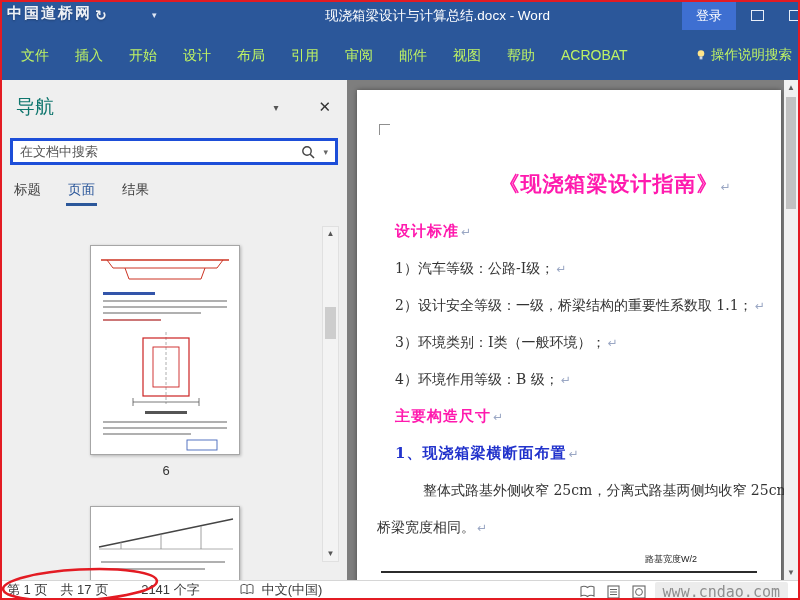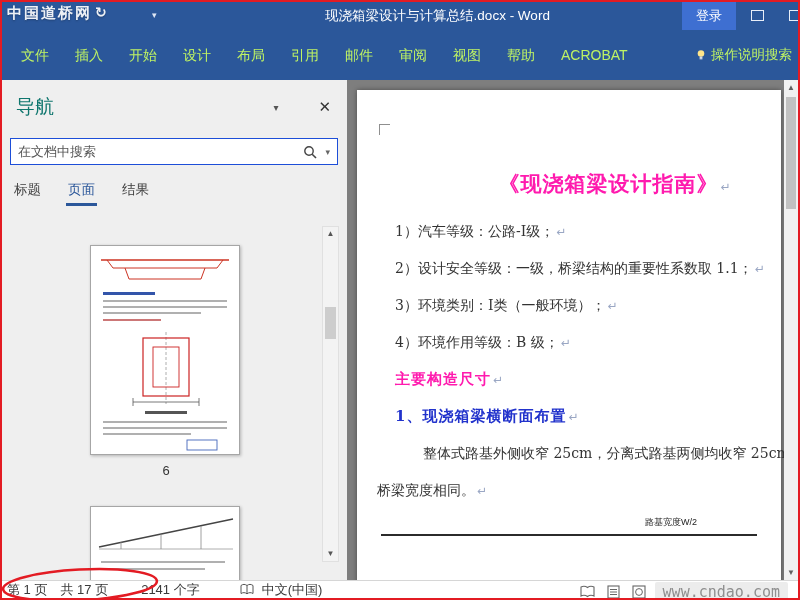--- a/index.html
+++ b/index.html
@@ -2,21 +2,21 @@
 <html><head>
 <meta charset="utf-8">
 <style>
   * { margin:0; padding:0; box-sizing:border-box; }
   html,body { width:800px; height:600px; }
   body { font-family:"Liberation Sans",sans-serif; overflow:hidden; position:relative; background:#fff; }
   .screen { position:absolute; inset:0; width:800px; height:600px; border:2px solid #e31b23; display:flex; flex-direction:column; overflow:hidden; background:#fff; }
 
   
   .titlebar { height:28px; background:#2b579a; position:relative; color:#fff; flex:0 0 auto; }
-  .logo { position:absolute; left:5px; top:2px; font-family:"DejaVu Serif",serif; font-weight:bold; font-size:15px; letter-spacing:2px; color:rgba(255,255,255,.92); display:flex; align-items:flex-start; gap:3px; text-shadow:0 1px 2px rgba(0,0,0,.25); }
+  .logo { position:absolute; left:5px; top:2px; font-family:"DejaVu Serif",serif; font-weight:bold; font-size:15px; letter-spacing:2px; color:rgba(255,255,255,.92); display:flex; align-items:flex-end; gap:3px; text-shadow:0 1px 2px rgba(0,0,0,.25); }
   .logo .refresh { font-size:14px; font-family:"DejaVu Sans",sans-serif; letter-spacing:0; }
   .qat-arrow { position:absolute; left:150px; top:8px; font-size:9px; color:#dfe7f5; }
   .tb-title { position:absolute; left:190px; right:115px; top:0; height:28px; line-height:28px; text-align:center; font-size:13.5px; white-space:nowrap; overflow:hidden; }
   .signin { position:absolute; right:62px; top:0; height:28px; line-height:28px; padding:0 14px; background:#3e6fd1; font-size:13px; }
   .win-ic { position:absolute; top:8px; width:13px; height:11px; border:1px solid #e8eef8; }
   .win-ic.ic1 { right:34px; }
   .win-ic.ic2 { right:-4px; }
 
   
   .ribbon { height:50px; background:#2b579a; display:flex; align-items:center; padding:0 6px; color:#bef264; flex:0 0 auto; }
@@ -25,21 +25,21 @@
 
   
   .main { flex:1 1 auto; display:flex; overflow:hidden; }
 
   
   .navpane { width:345px; flex:0 0 auto; background:#efefef; position:relative; overflow:hidden; }
   .nav-header { display:flex; align-items:center; padding:14px 8px 0 14px; }
   .nav-title { font-size:19px; color:#0f766e; }
   .nav-dd { margin-left:auto; margin-right:40px; font-size:10px; color:#555; }
   .nav-close { font-size:15px; color:#333; margin-right:8px; }
-  .nav-search { margin:18px 9px 0 8px; height:27px; background:#fff; border:1px solid #1d4ed8; display:flex; align-items:center; padding:0 7px;justify-content:flex-end; }
+  .nav-search { margin:18px 9px 0 8px; height:27px; background:#fff; border:3px solid #1d4ed8; display:flex; align-items:center; padding:0 7px;justify-content:flex-end; }
   .nav-search .ph { flex:1; font-size:13px; color:#555; }
   .nav-search .sdd { font-size:9px; color:#666; margin-left:8px; }
   .nav-tabs { margin:16px 0 0 12px; display:flex; gap:27px; font-size:13.5px; color:#3e3e3e; }
   .navtab { padding-bottom:7px; position:relative; }
   .navtab.active { color:#2b579a; }
   .navtab.active::after { content:""; position:absolute; left:-2px; right:-2px; bottom:0; height:3px; background:#2b579a; }
   .thumbs { position:absolute; left:88px; top:165px; width:152px; }
   .thumb { width:150px; background:#fff; border:1px solid #a6a6a6; box-shadow:1px 1px 3px rgba(0,0,0,.25); }
   .thumb.t1 { height:210px; }
   .thumb.t2 { height:90px; margin-top:28px; }
@@ -97,22 +97,22 @@
     <div class="win-ic ic2"></div>
   </header>
 
   <nav class="ribbon">
     <span class="rtab">文件</span>
     <span class="rtab">插入</span>
     <span class="rtab">开始</span>
     <span class="rtab">设计</span>
     <span class="rtab">布局</span>
     <span class="rtab">引用</span>
+    <span class="rtab">审阅</span>
     <span class="rtab">邮件</span>
-    <span class="rtab">审阅</span>
     <span class="rtab">视图</span>
     <span class="rtab">帮助</span>
     <span class="rtab">ACROBAT</span>
     <div class="tellme">
       <svg width="14" height="16" viewBox="0 0 14 16">
           <circle cx="7" cy="6" r="4.6" fill="#ffe58a"></circle>
           <rect x="5" y="10.5" width="4" height="1.4" fill="#fff"></rect>
           <rect x="5" y="12.6" width="4" height="1.4" fill="#fff"></rect>
         </svg>
       <span>操作说明搜索</span>
@@ -183,20 +183,21 @@
         <div class="arr dn">▼</div>
       </div>
     </aside>
 
     <section class="docarea">
       <div class="page">
         <div class="crop"></div>
         <div class="doc-title">
           <span>《现浇箱梁设计指南》</span><span class="pilcrow">↵</span>
         </div>
+        <div class="para h-magenta"><span>设计标准</span><span class="pilcrow">↵</span></div>
         <div class="para"><span>1）汽车等级：公路-Ⅰ级；</span><span class="pilcrow">↵</span></div>
         <div class="para"><span>2）设计安全等级：一级，桥梁结构的重要性系数取 1.1；</span><span class="pilcrow">↵</span></div>
         <div class="para"><span>3）环境类别：Ⅰ类（一般环境）；</span><span class="pilcrow">↵</span></div>
         <div class="para"><span>4）环境作用等级：B 级；</span><span class="pilcrow">↵</span></div>
         <div class="para h-magenta"><span>主要构造尺寸</span><span class="pilcrow">↵</span></div>
         <div class="para h-blue"><span>1、现浇箱梁横断面布置</span><span class="pilcrow">↵</span></div>
         <div class="para indent"><span>整体式路基外侧收窄 25cm，分离式路基两侧均收窄 25cm</span></div>
         <div class="para hang"><span>桥梁宽度相同。</span><span class="pilcrow">↵</span></div>
         <div class="fig-label">路基宽度W/2</div>
         <div class="fig-rule"></div>

